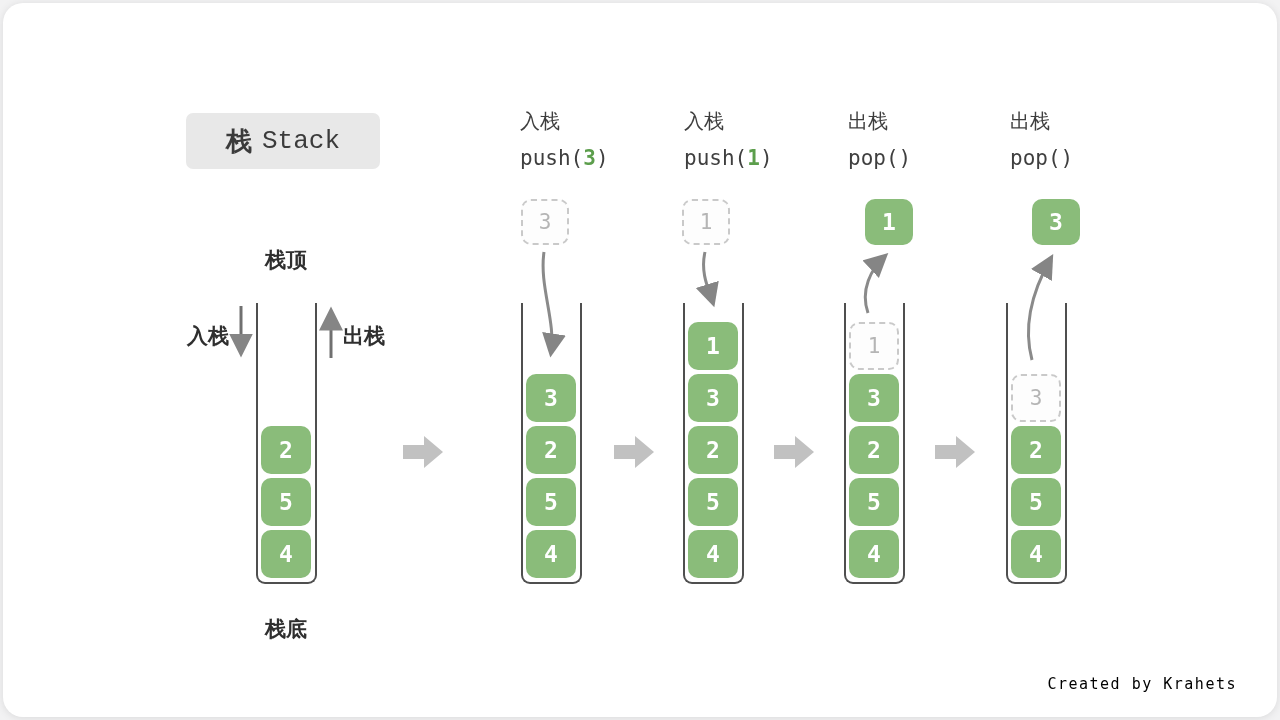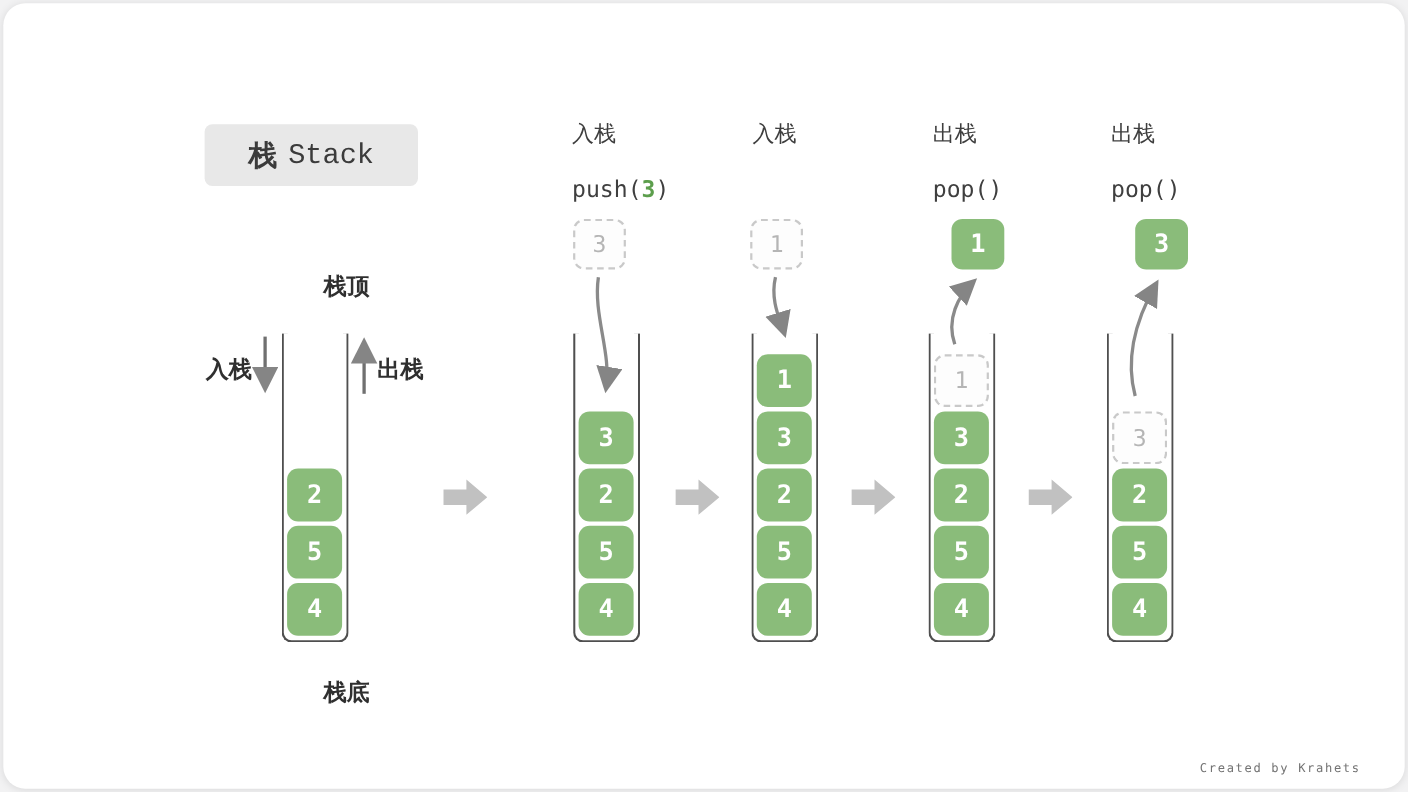--- a/index.html
+++ b/index.html
@@ -17,60 +17,61 @@
           border-radius:20px;box-shadow:0 1px 8px rgba(0,0,0,.10)}
   .abs{position:absolute}
 
   .title-box{left:183px;top:110px;width:194px;height:56px;background:#e8e8e8;border-radius:7px;
              display:flex;align-items:center;justify-content:center;gap:10px;font-size:26px;color:#3b3b3b}
   .title-zh{font-weight:bold}
   .title-en{font-family:Liberation Mono, monospace}
 
   .op-label{top:104px;width:150px;line-height:28px}
   .op-zh{font-size:20px;color:#3e3e3e}
-  .op-code{margin-top:23px;font-family:"DejaVu Sans Mono","Liberation Mono",monospace;font-size:21px;color:#3f3f3f}
+  .op-code{margin-top:9px;font-family:"DejaVu Sans Mono","Liberation Mono",monospace;font-size:21px;color:#3f3f3f}
   .op-code .arg{color:var(--code-arg-green);font-weight:bold}
 
   .stack-container{top:300px;width:61px;height:281px;background:#fff;
     border-left:2px solid var(--wall-gray);border-right:2px solid var(--wall-gray);
     border-bottom:2px solid var(--wall-gray);border-radius:0 0 9px 9px}
 
   .cell{width:50px;height:48px;border-radius:10px;background:var(--block-green);color:#fff;
         display:flex;align-items:center;justify-content:center;
         font-family:"DejaVu Sans Mono","Liberation Mono",monospace;font-size:23px;font-weight:bold}
   .cell.ghost{background:#fdfdfd;border:2px dashed #c9c9c9;color:#b5b5b5;font-weight:normal;font-size:21px}
   .cell.floating{height:46px}
 
-  .zh-bold{font-size:21px;font-weight:bold;color:#2f2f2f;text-align:right;width:100px}
+  .zh-bold{font-size:21px;font-weight:bold;color:#2f2f2f;text-align:center;width:100px}
   .side-label{font-size:21px;font-weight:bold;color:#2f2f2f}
 
   .step-arrow{width:40px;height:36px;top:431px}
   .step-arrow svg{display:block}
 
-  .credit{right:40px;bottom:12px;font-family:"DejaVu Sans Mono","Liberation Mono",monospace;
-          font-size:11px;letter-spacing:1.5px;color:#737373}
+  .credit{right:40px;bottom:24px;font-family:"DejaVu Sans Mono","Liberation Mono",monospace;
+          font-size:15px;letter-spacing:1.5px;color:#000000}
 
   svg.overlay{position:absolute;left:0;top:0;pointer-events:none}
 </style>
 </head>
 <body>
 
 <div class="canvas">
 
   <div class="abs title-box">
     <span class="title-zh">栈</span>
     <span class="title-en">Stack</span>
   </div>
 
   <div class="abs op-label" style="left:517px">
     <div class="op-zh">入栈</div>
     <div class="op-code"><span>push(</span><span class="arg">3</span><span>)</span></div>
   </div>
   <div class="abs op-label" style="left:681px">
     <div class="op-zh">入栈</div>
+    <div class="op-code"><span>push(</span><span class="arg">1</span><span>)</span></div>
   </div>
   <div class="abs op-label" style="left:845px">
     <div class="op-zh">出栈</div>
     <div class="op-code"><span>pop(</span><span class="arg"></span><span>)</span></div>
   </div>
   <div class="abs op-label" style="left:1007px">
     <div class="op-zh">出栈</div>
     <div class="op-code"><span>pop(</span><span class="arg"></span><span>)</span></div>
   </div>
 

